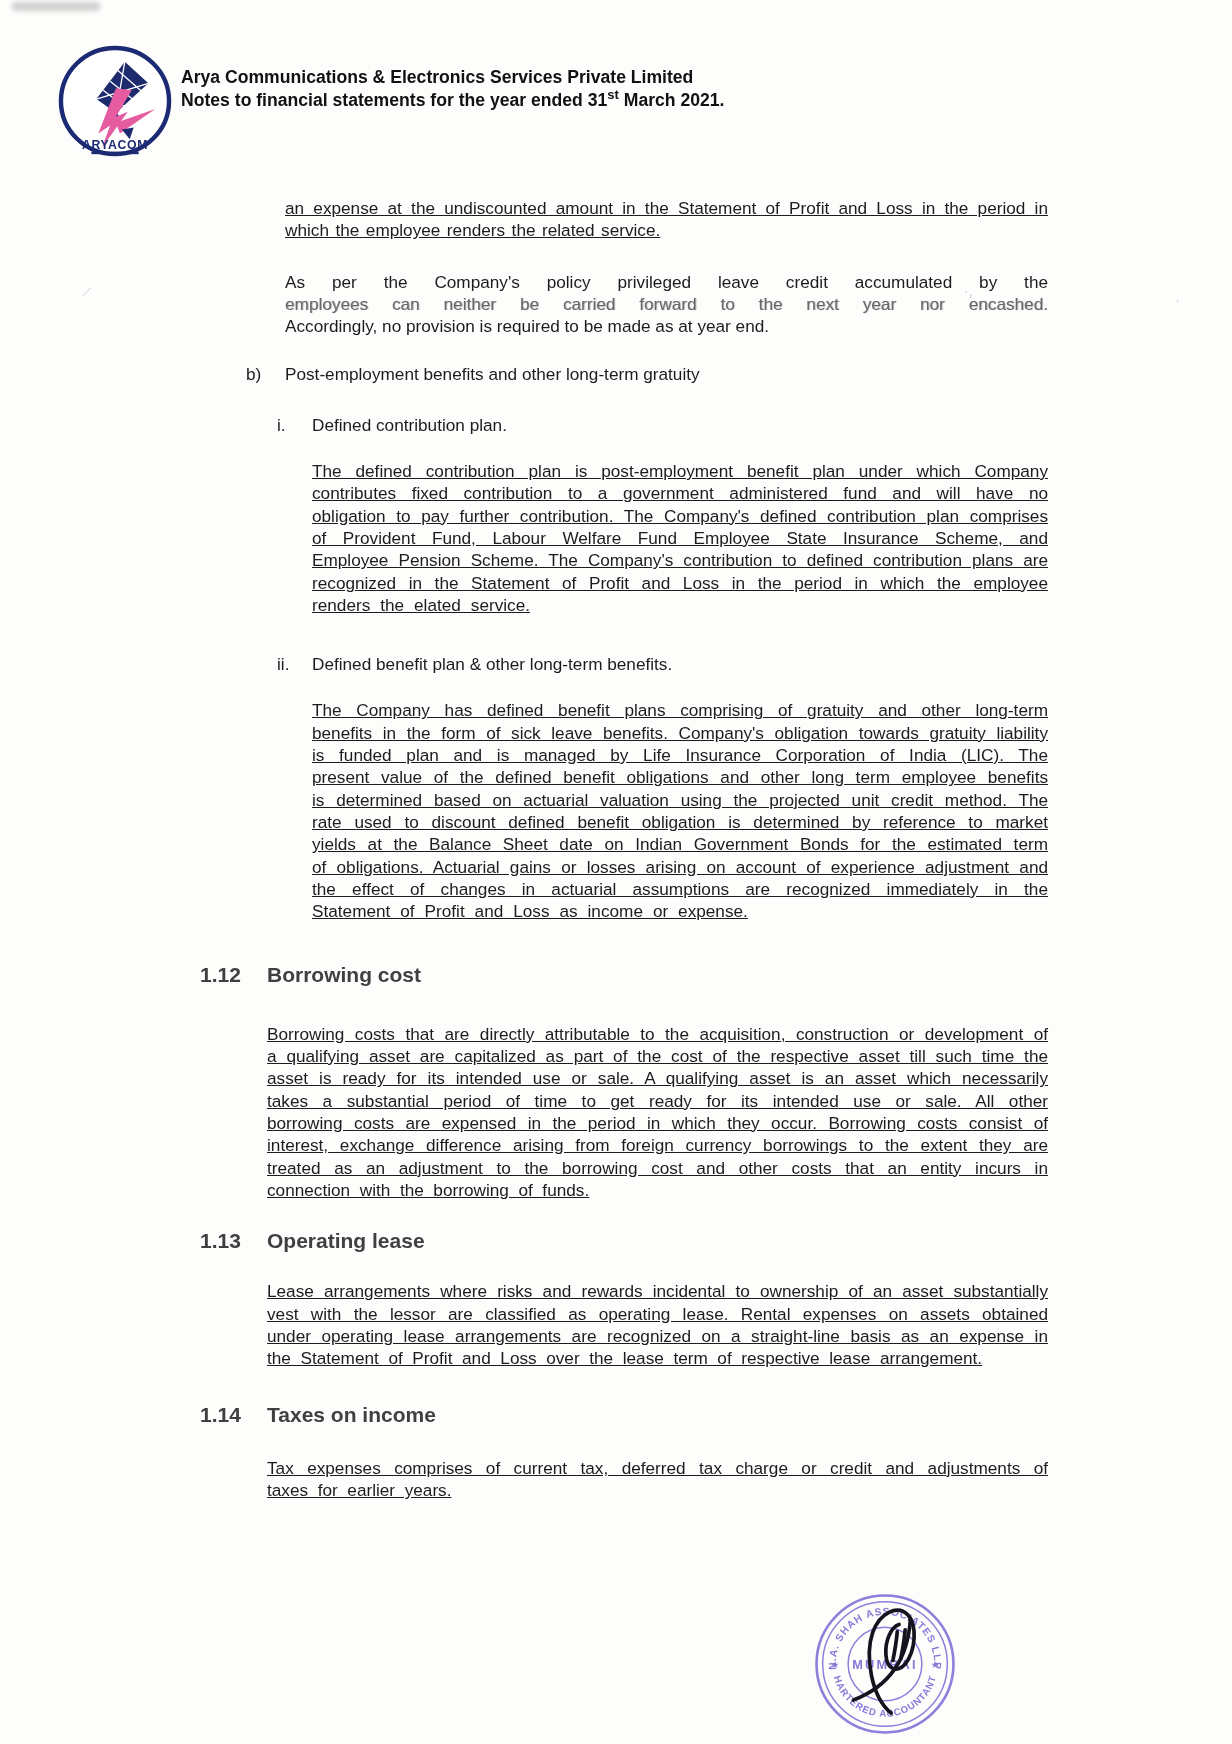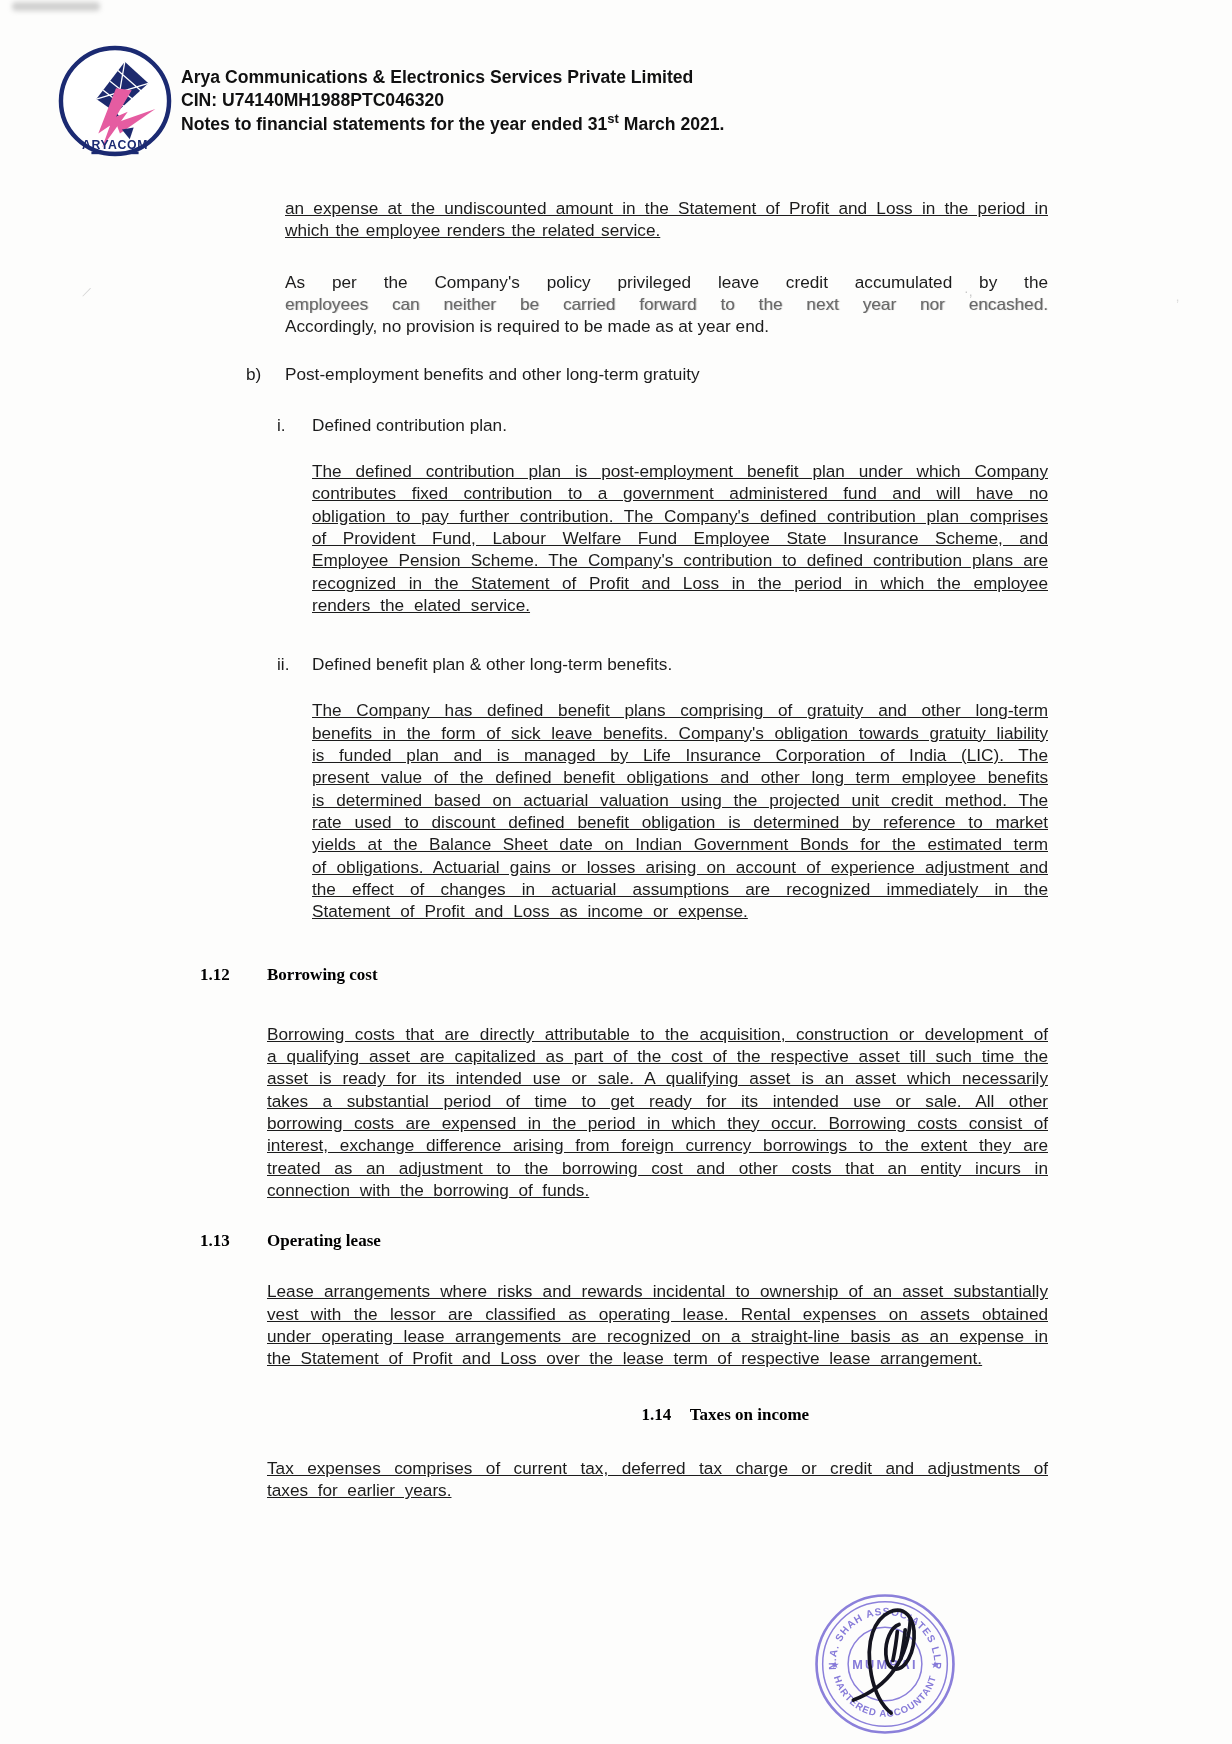--- a/index.html
+++ b/index.html
@@ -25,27 +25,27 @@
     text-shadow:.9px 0 .8px rgba(100,100,100,.55);
     transform:scaleY(.97);
   }
   .row-b{margin:0 0 28px 246px;font-size:17.2px;line-height:22.3px;}
   .row-b .marker{display:inline-block;width:39px;}
   .row-i{margin:0 0 24px 277px;font-size:17.2px;line-height:22.3px;}
   .row-i .marker{display:inline-block;width:35px;}
   .indent-2{margin-left:312px;width:736px;word-spacing:.30em;}
   .mb-i{margin-bottom:37px;}
   .mb-ii{margin-bottom:42px;}
-  .sec-head{margin:0 0 36px 200px;font-weight:700;font-size:17px;line-height:22.3px;color:#000000;font-family:Liberation Serif, serif;}
+  .sec-head{margin:0 0 36px 200px;font-weight:700;font-size:21px;line-height:22.3px;color:#404040;}
   .sec-head .sec-num{display:inline-block;width:67px;}
   .sec-para{margin-left:267px;width:781px;word-spacing:.28em;}
   .mb-112{margin-bottom:29px;}
   .mb-113{margin-bottom:34px;}
   .h-113{margin-bottom:28px;}
-  .h-114{margin-bottom:31px;text-align:center;}
+  .h-114{margin-bottom:31px;}
   
   .smudge{position:absolute;left:12px;top:2px;width:88px;height:9px;background:#9a9a9a;
     opacity:.45;border-radius:4px;filter:blur(2.5px);}
   .tick{position:absolute;font-size:14px;color:#8a8a8a;}
   .t1{left:86px;top:284px;opacity:.35;transform:rotate(12deg);}
   .t2{left:964px;top:283px;opacity:.45;filter:blur(.5px);}
   .t3{left:1176px;top:288px;opacity:.28;}
   
   .stamp{position:absolute;left:806px;top:1585px;width:158px;height:158px;}
 </style>
@@ -71,21 +71,20 @@
         <path d="M60,79 L100,65 L64,90 Z" fill="#e55ca1"></path>
         <path d="M66,86 L74,96 L78,84 Z" fill="#1d2a6e"></path>
       </g>
       <text x="59" y="106" text-anchor="middle" font-size="12.5" font-weight="bold" letter-spacing="0.6" fill="#1b2a72" font-family="Liberation Sans, DejaVu Sans, sans-serif">ARYACOM</text>
       <rect x="35" y="108.5" width="48" height="2.6" fill="#1b2a72"></rect>
     </svg>
   </div>
 
   <header class="header-text">
     <div>Arya Communications &amp; Electronics Services Private Limited</div>
-    <div>CIN: U74140MH1988PTC046320</div>
     <div class="notes-title"><span>Notes to financial statements for the year ended 31</span><sup>st</sup><span> March 2021.</span></div>
   </header>
 
   <main class="content">
 
     <p class="para indent-a">an expense at the undiscounted amount in the Statement of Profit and Loss in the period in which the employee renders the related service.</p>
 
     <div class="leave">
       <div class="jline">As per the Company's policy privileged leave credit accumulated by the</div>
       <div class="jline faded">employees can neither be carried forward to the next year nor encashed.</div>

